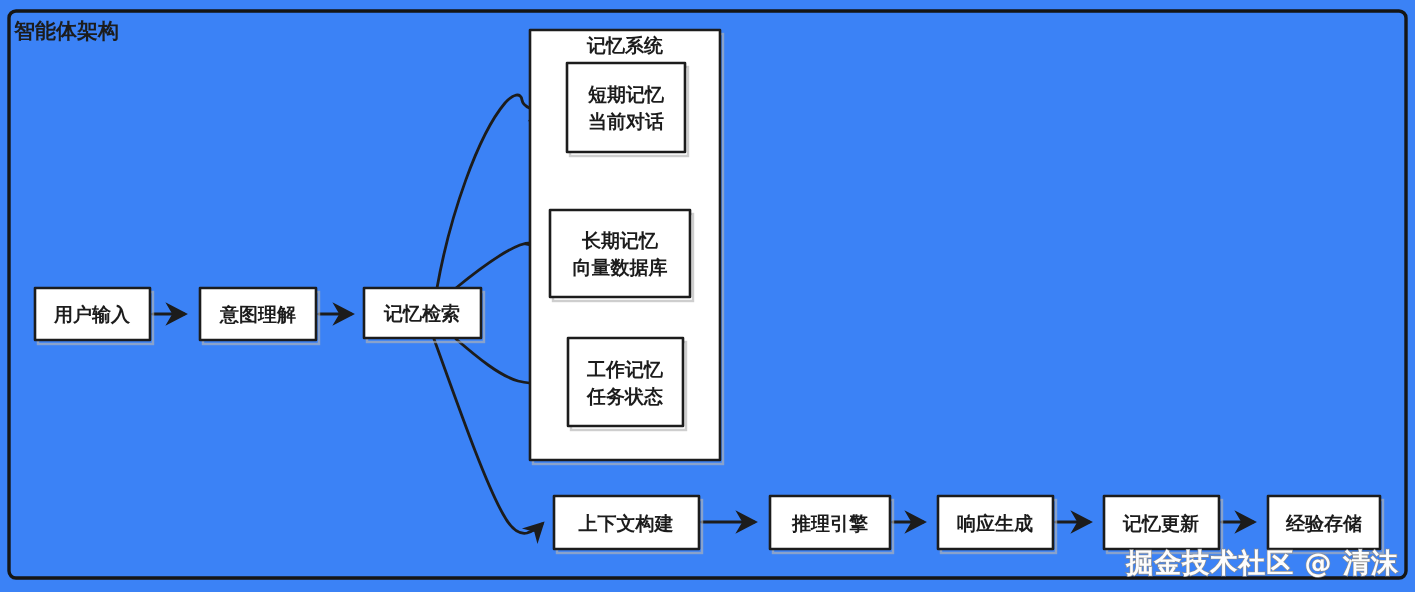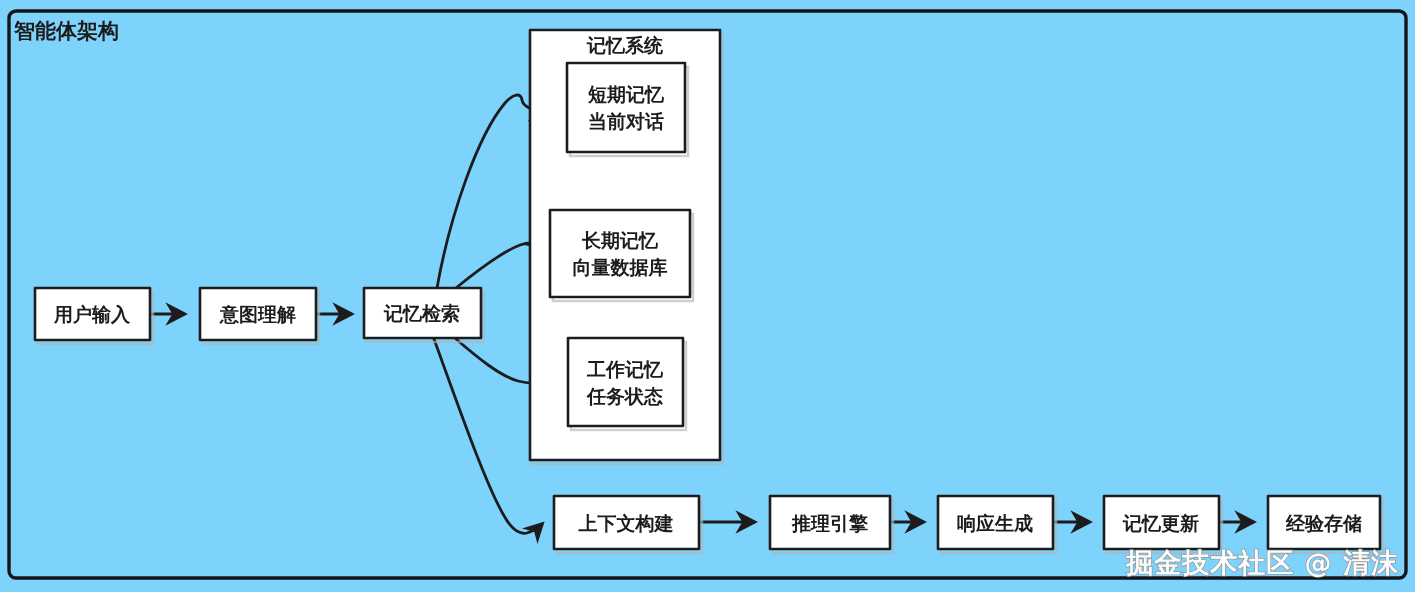--- a/index.html
+++ b/index.html
@@ -4,21 +4,21 @@
 <style>
   html, body {
     margin: 0;
     padding: 0;
     background: #ffffff;
   }
   .stage {
     position: relative;
     width: 1415px;
     height: 592px;
-    background: #7dd3fc;
+    background: #3b82f6;
     overflow: hidden;
   }
   svg {
     position: absolute;
     inset: 0;
     display: block;
   }
   svg text {
     font-family: "DejaVu Sans", sans-serif;
     fill: #1c1c1c;

